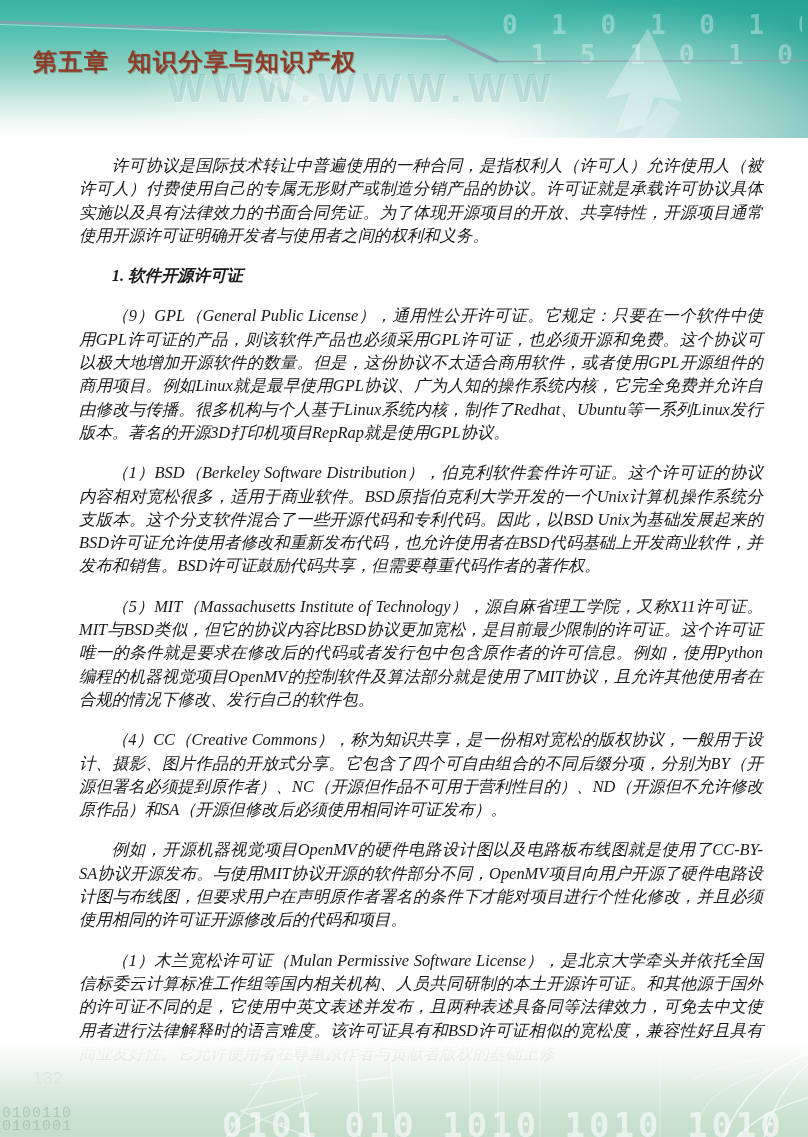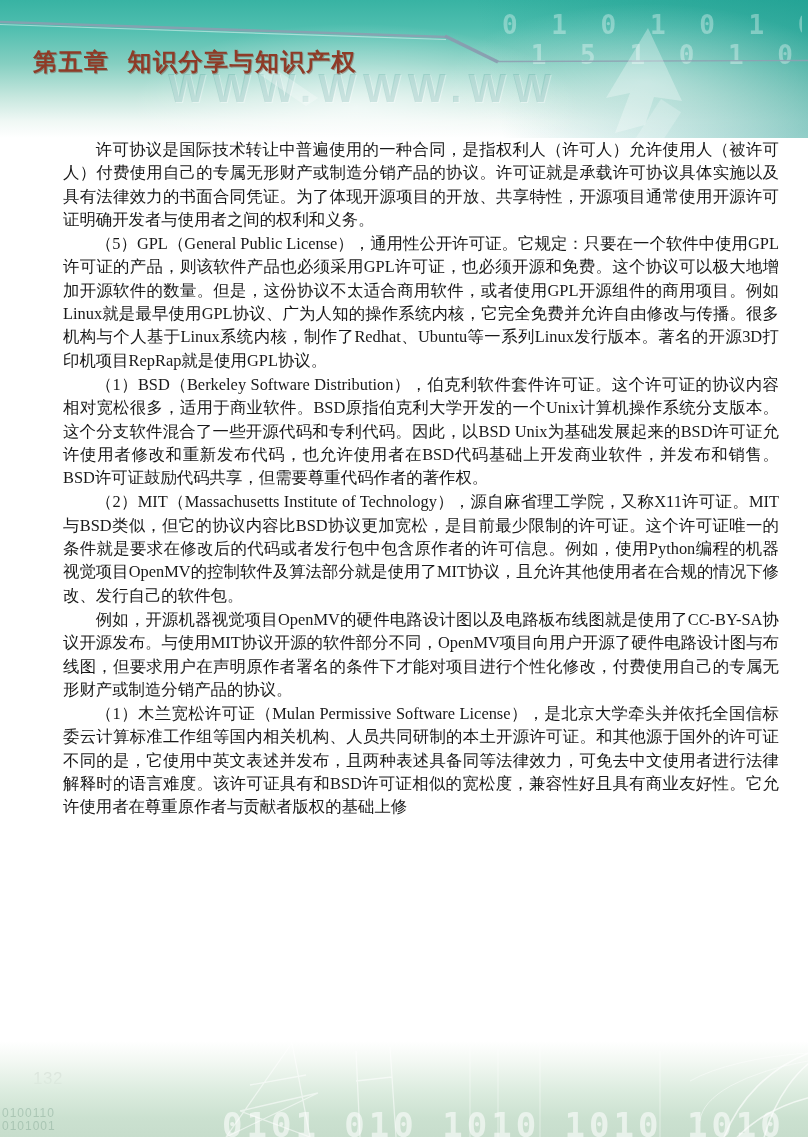--- a/index.html
+++ b/index.html
@@ -47,42 +47,42 @@
   }
   .chapter-title .gap{display:inline-block;width:18px;}
 
   
   .body-text{
     position:absolute;left:62px;top:137px;width:718px;
     font-size:16.4px;line-height:23.3px;
     color:#191919;
     text-align:justify;text-align-last:left;
   }
-  .body-text p{margin:1px;text-indent:2em;}
+  .body-text p{margin:17px;text-indent:2em;font-style:italic;}
   .para-heading{font-weight:bold;font-family:"Liberation Serif","DejaVu Serif",serif;}
 
   
   .footer{
     position:absolute;left:0;bottom:0;width:808px;height:96px;
     background:
       linear-gradient(180deg, rgba(255,255,255,1) 0%, rgba(241,247,241,0.9) 22%, #dcecdf 52%, #cbe1d0 80%, #c7ddcc 100%);
     overflow:hidden;
   }
   .ftr-svg{position:absolute;left:0;top:0;}
   .ftr-binary{
     position:absolute;left:222px;bottom:-8px;
     font-family:"DejaVu Sans Mono",monospace;
     font-weight:bold;font-size:34px;letter-spacing:4px;
     color:rgba(255,255,255,0.58);
     white-space:nowrap;
   }
   .ftr-binary-left{
     position:absolute;left:2px;bottom:4px;
-    font-family:Liberation Sans, sans-serif;
-    font-size:12px;line-height:13px;letter-spacing:1px;
+    font-family:Liberation Mono, monospace;
+    font-size:15px;line-height:13px;letter-spacing:1px;
     color:rgba(110,150,130,0.35);
     white-space:pre;
   }
   .page-number{
     position:absolute;left:33px;top:1069px;
     font-family:"Liberation Sans","DejaVu Sans",sans-serif;
     font-size:17px;color:#1c1c1c;letter-spacing:0.5px;
   }
 </style>
 </head>
@@ -107,24 +107,26 @@
         <polygon points="268,64 318,98 306,106 256,72" opacity="0.28"></polygon>
       </g>
     </svg>
     <div class="chapter-title">
       <span>第五章</span><span class="gap"></span><span>知识分享与知识产权</span>
     </div>
   </div>
 
   <div class="body-text">
     <p>许可协议是国际技术转让中普遍使用的一种合同，是指权利人（许可人）允许使用人（被许可人）付费使用自己的专属无形财产或制造分销产品的协议。许可证就是承载许可协议具体实施以及具有法律效力的书面合同凭证。为了体现开源项目的开放、共享特性，开源项目通常使用开源许可证明确开发者与使用者之间的权利和义务。</p>
-    <p>（5）GPL（General Public License），通用性公开许可证。它规定：只要在一个软件中使用GPL许可证的产品，则该软件产品也必须采用GPL许可证，也必须开源和免费。这个协议可以极大地增加开源软件的数量。但是，这份协议不太适合商用软件，或者使用GPL开源组件的商用项目。例如Linux就是最早使用GPL协议、广为人知的操作系统内核，它完全免费并允许自由修改与传播。很多机构与个人基于Linux系统内核，制作了Redhat、Ubuntu等一系列Linux发行版本。著名的开源3D打印机项目RepRap就是使用GPL协议。</p>
+    <p class="para-heading">1. 软件开源许可证</p>
+    <p>（9）GPL（General Public License），通用性公开许可证。它规定：只要在一个软件中使用GPL许可证的产品，则该软件产品也必须采用GPL许可证，也必须开源和免费。这个协议可以极大地增加开源软件的数量。但是，这份协议不太适合商用软件，或者使用GPL开源组件的商用项目。例如Linux就是最早使用GPL协议、广为人知的操作系统内核，它完全免费并允许自由修改与传播。很多机构与个人基于Linux系统内核，制作了Redhat、Ubuntu等一系列Linux发行版本。著名的开源3D打印机项目RepRap就是使用GPL协议。</p>
     <p>（1）BSD（Berkeley Software Distribution），伯克利软件套件许可证。这个许可证的协议内容相对宽松很多，适用于商业软件。BSD原指伯克利大学开发的一个Unix计算机操作系统分支版本。这个分支软件混合了一些开源代码和专利代码。因此，以BSD Unix为基础发展起来的BSD许可证允许使用者修改和重新发布代码，也允许使用者在BSD代码基础上开发商业软件，并发布和销售。BSD许可证鼓励代码共享，但需要尊重代码作者的著作权。</p>
-    <p>（2）MIT（Massachusetts Institute of Technology），源自麻省理工学院，又称X11许可证。MIT与BSD类似，但它的协议内容比BSD协议更加宽松，是目前最少限制的许可证。这个许可证唯一的条件就是要求在修改后的代码或者发行包中包含原作者的许可信息。例如，使用Python编程的机器视觉项目OpenMV的控制软件及算法部分就是使用了MIT协议，且允许其他使用者在合规的情况下修改、发行自己的软件包。</p>
-    <p>例如，开源机器视觉项目OpenMV的硬件电路设计图以及电路板布线图就是使用了CC-BY-SA协议开源发布。与使用MIT协议开源的软件部分不同，OpenMV项目向用户开源了硬件电路设计图与布线图，但要求用户在声明原作者署名的条件下才能对项目进行个性化修改，付费使用自己的专属无形财产或制造分销产品的协议。</p>
+    <p>（5）MIT（Massachusetts Institute of Technology），源自麻省理工学院，又称X11许可证。MIT与BSD类似，但它的协议内容比BSD协议更加宽松，是目前最少限制的许可证。这个许可证唯一的条件就是要求在修改后的代码或者发行包中包含原作者的许可信息。例如，使用Python编程的机器视觉项目OpenMV的控制软件及算法部分就是使用了MIT协议，且允许其他使用者在合规的情况下修改、发行自己的软件包。</p>
+    <p>（4）CC（Creative Commons），称为知识共享，是一份相对宽松的版权协议，一般用于设计、摄影、图片作品的开放式分享。它包含了四个可自由组合的不同后缀分项，分别为BY（开源但署名必须提到原作者）、NC（开源但作品不可用于营利性目的）、ND（开源但不允许修改原作品）和SA（开源但修改后必须使用相同许可证发布）。</p>
+    <p>例如，开源机器视觉项目OpenMV的硬件电路设计图以及电路板布线图就是使用了CC-BY-SA协议开源发布。与使用MIT协议开源的软件部分不同，OpenMV项目向用户开源了硬件电路设计图与布线图，但要求用户在声明原作者署名的条件下才能对项目进行个性化修改，并且必须使用相同的许可证开源修改后的代码和项目。</p>
     <p>（1）木兰宽松许可证（Mulan Permissive Software License），是北京大学牵头并依托全国信标委云计算标准工作组等国内相关机构、人员共同研制的本土开源许可证。和其他源于国外的许可证不同的是，它使用中英文表述并发布，且两种表述具备同等法律效力，可免去中文使用者进行法律解释时的语言难度。该许可证具有和BSD许可证相似的宽松度，兼容性好且具有商业友好性。它允许使用者在尊重原作者与贡献者版权的基础上修</p>
   </div>
 
   <div class="page-number">132</div>
 
   <div class="footer">
 
     <svg class="ftr-svg" width="808" height="96" viewBox="0 0 808 96">
       <g stroke="rgba(255,255,255,0.65)" fill="none" stroke-width="1.6">
         <circle cx="862" cy="150" r="148"></circle>

